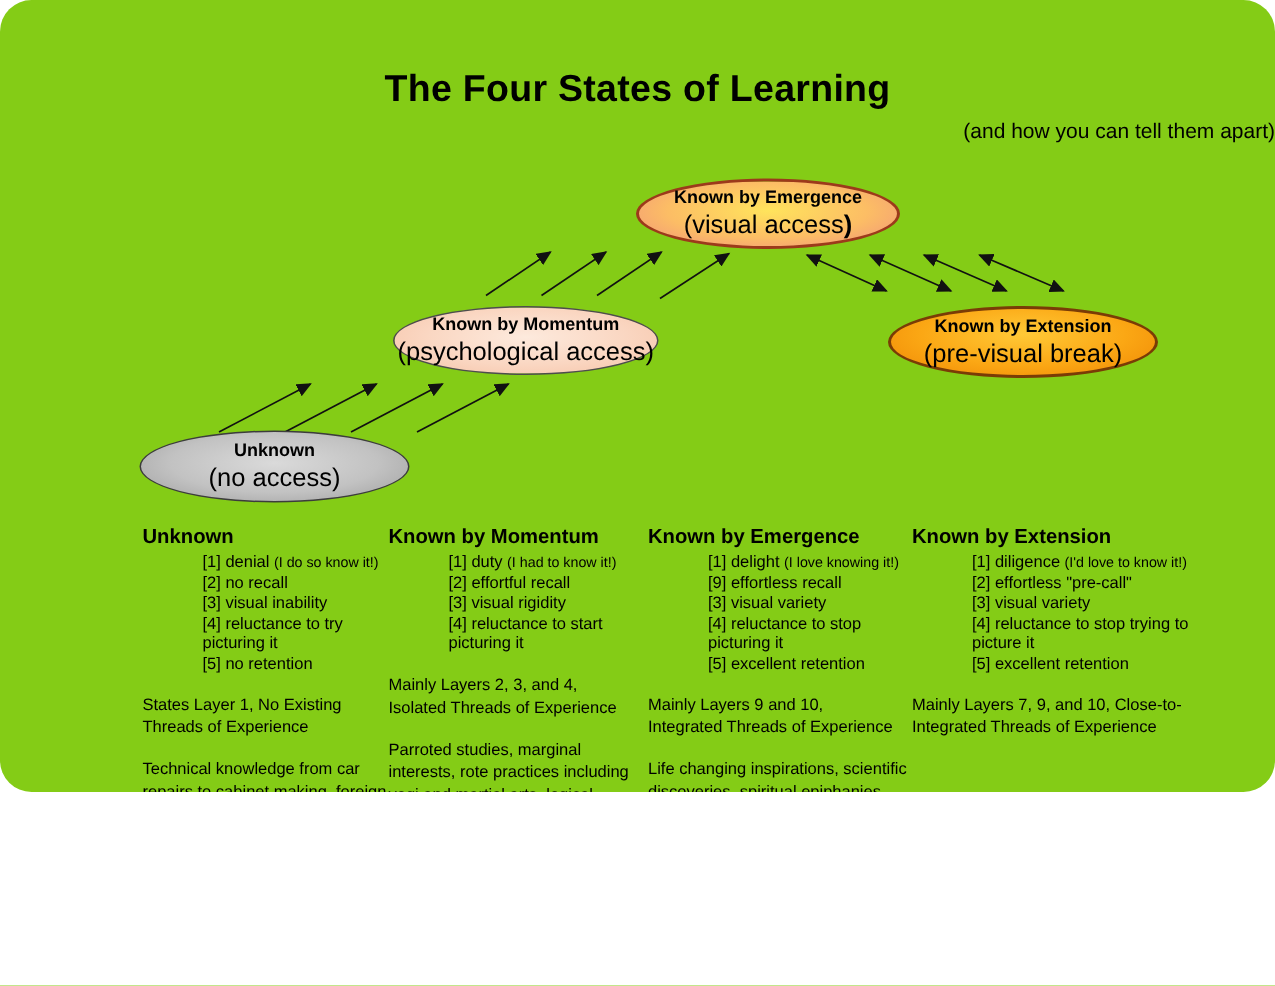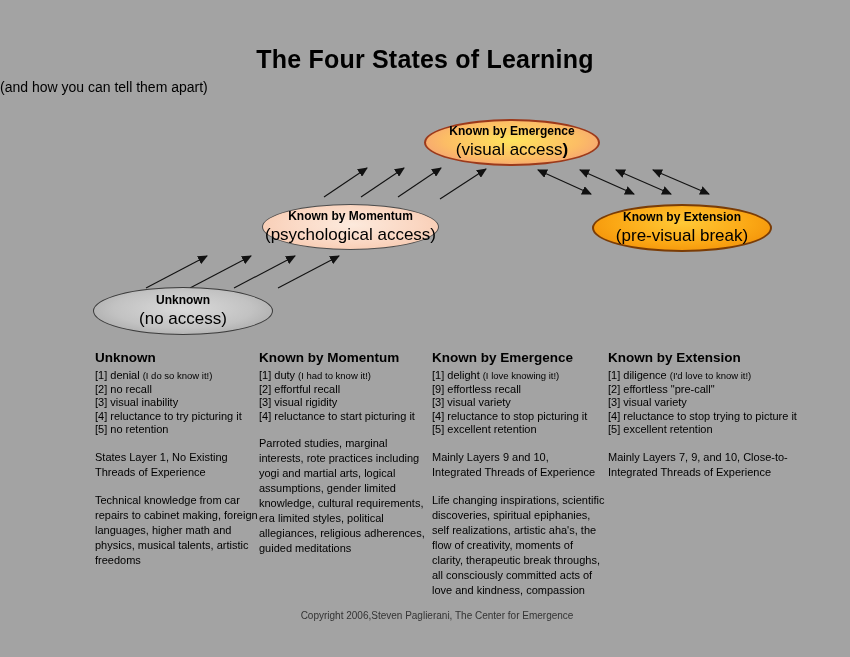--- a/index.html
+++ b/index.html
@@ -1,25 +1,25 @@
 <!DOCTYPE html>
 <html><head>
 <meta charset="utf-8">
 <style>
   html,body{margin:0;padding:0;background:#fff;}
   .page{
-    position:relative;width:850px;height:657px;background:#a3a3a3;
-    font-family:"Liberation Sans", sans-serif;color:#000;overflow:hidden;
+    position:relative;width:850px;height:528px;background:#84cc16;
+    font-family:"Liberation Sans", sans-serif;color:#000;overflow:hidden;border-radius:21px;
   }
   .title{
     position:absolute;left:0;top:45px;width:850px;text-align:center;
     font-size:25px;font-weight:bold;letter-spacing:.2px;
   }
   .subtitle{
-    position:absolute;left:0;top:79px;width:850px;text-align:left;
+    position:absolute;left:0;top:79px;width:850px;text-align:right;
     font-size:14px;
   }
   .arrows{position:absolute;left:0;top:0;pointer-events:none;}
   .node{
     position:absolute;border-radius:50%;
     display:flex;flex-direction:column;align-items:center;justify-content:center;
     text-align:center;line-height:1.25;
   }
   .node .nt{font-size:12px;font-weight:bold;}
   .node .ns{font-size:17px;}
@@ -42,21 +42,21 @@
     left:592px;top:204px;width:176px;height:44px;
     background:radial-gradient(ellipse at 50% 38%, #ffc937 0%, #fba714 55%, #ee8604 100%);
     border:2px solid #7a3c06;
   }
   .col{position:absolute;top:350px;font-size:11px;}
   .col-1{left:95px;width:164px;}
   .col-2{left:259px;width:171px;}
   .col-3{left:432px;width:174px;}
   .col-4{left:608px;width:200px;}
   .col-h{font-size:13.5px;font-weight:bold;margin:0 0 4px 0;}
-  .item{line-height:13.5px;}
+  .item{line-height:13.5px;margin-left:40px;}
   .note{font-size:9.5px;margin-left:3px;}
   .para{margin:13px 0 0 0;line-height:15px;}
   .footer{
     position:absolute;left:0;top:610px;width:850px;text-align:center;
     font-size:10px;color:#333;padding-left:12px;
   }
 </style>
 </head>
 <body>
 
@@ -130,20 +130,24 @@
       </div>
     <div class="para">Technical knowledge from car repairs to cabinet making, foreign languages, higher math and physics, musical talents, artistic freedoms</div>
   </div>
 
   <div class="col col-2">
     <div class="col-h">Known by Momentum</div>
     <div class="item"><span>[1] duty</span><span class="note">(I had to know it!)</span></div>
     <div class="item"><span>[2] effortful recall</span><span class="note"></span></div>
     <div class="item"><span>[3] visual rigidity</span><span class="note"></span></div>
     <div class="item"><span>[4] reluctance to start picturing it</span><span class="note"></span></div>
+    <div class="para">
+        <div>Mainly Layers 2, 3, and 4,</div>
+        <div>Isolated Threads of Experience</div>
+      </div>
     <div class="para">Parroted studies, marginal interests, rote practices including yogi and martial arts, logical assumptions, gender limited knowledge, cultural requirements, era limited styles, political allegiances, religious adherences, guided meditations</div>
   </div>
 
   <div class="col col-3">
     <div class="col-h">Known by Emergence</div>
     <div class="item"><span>[1] delight</span><span class="note">(I love knowing it!)</span></div>
     <div class="item"><span>[9] effortless recall</span><span class="note"></span></div>
     <div class="item"><span>[3] visual variety</span><span class="note"></span></div>
     <div class="item"><span>[4] reluctance to stop picturing it</span><span class="note"></span></div>
     <div class="item"><span>[5] excellent retention</span><span class="note"></span></div>

